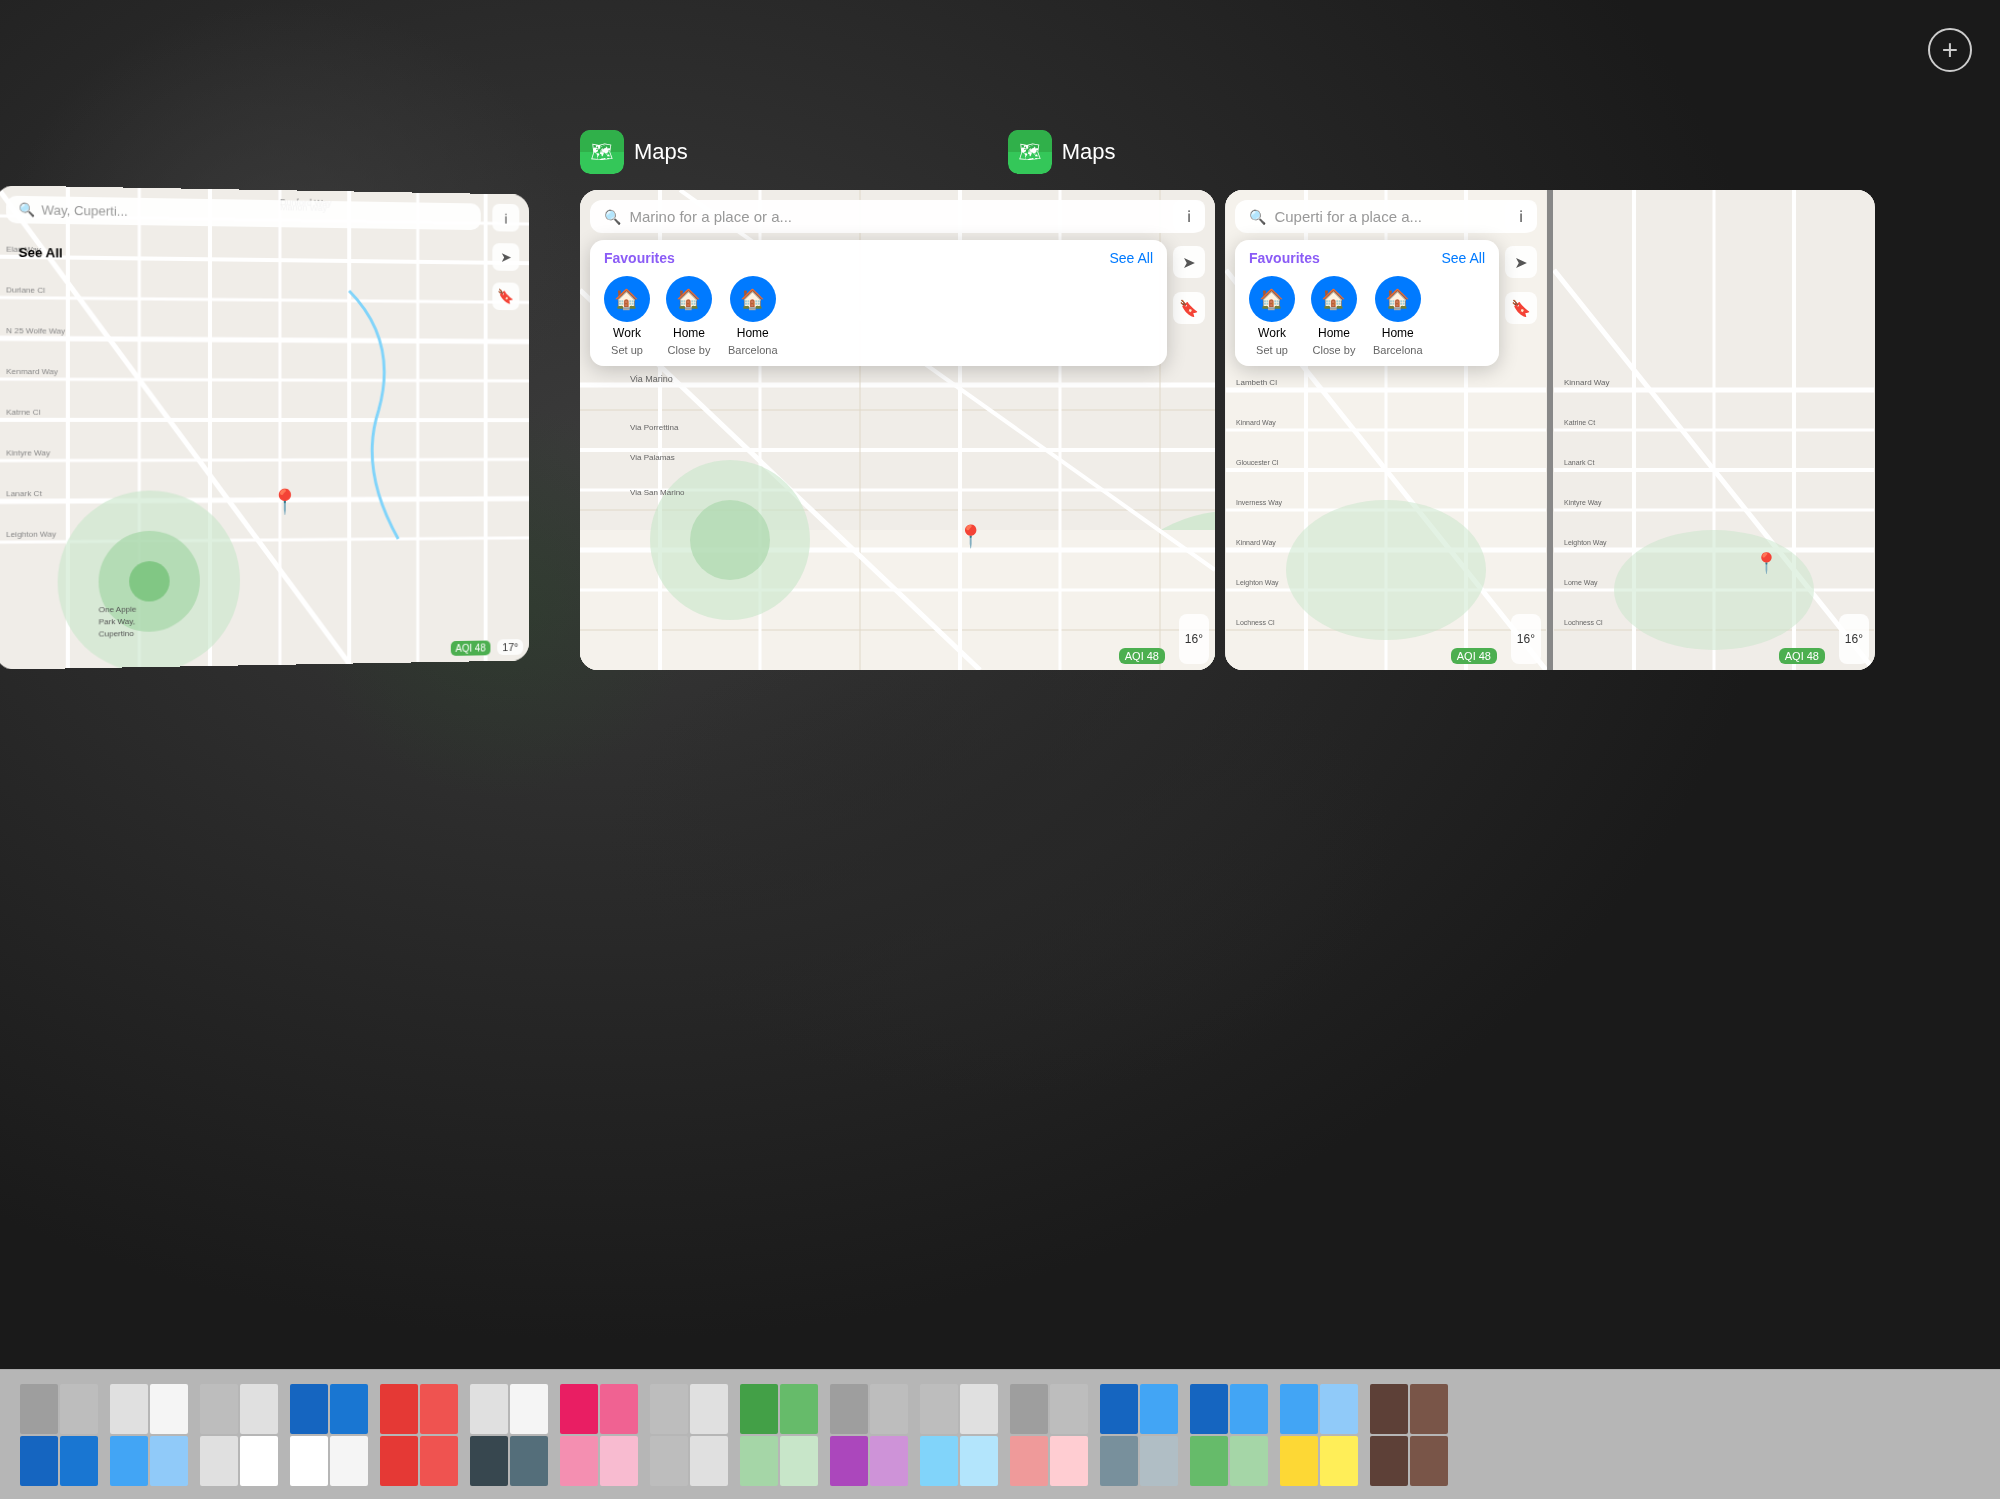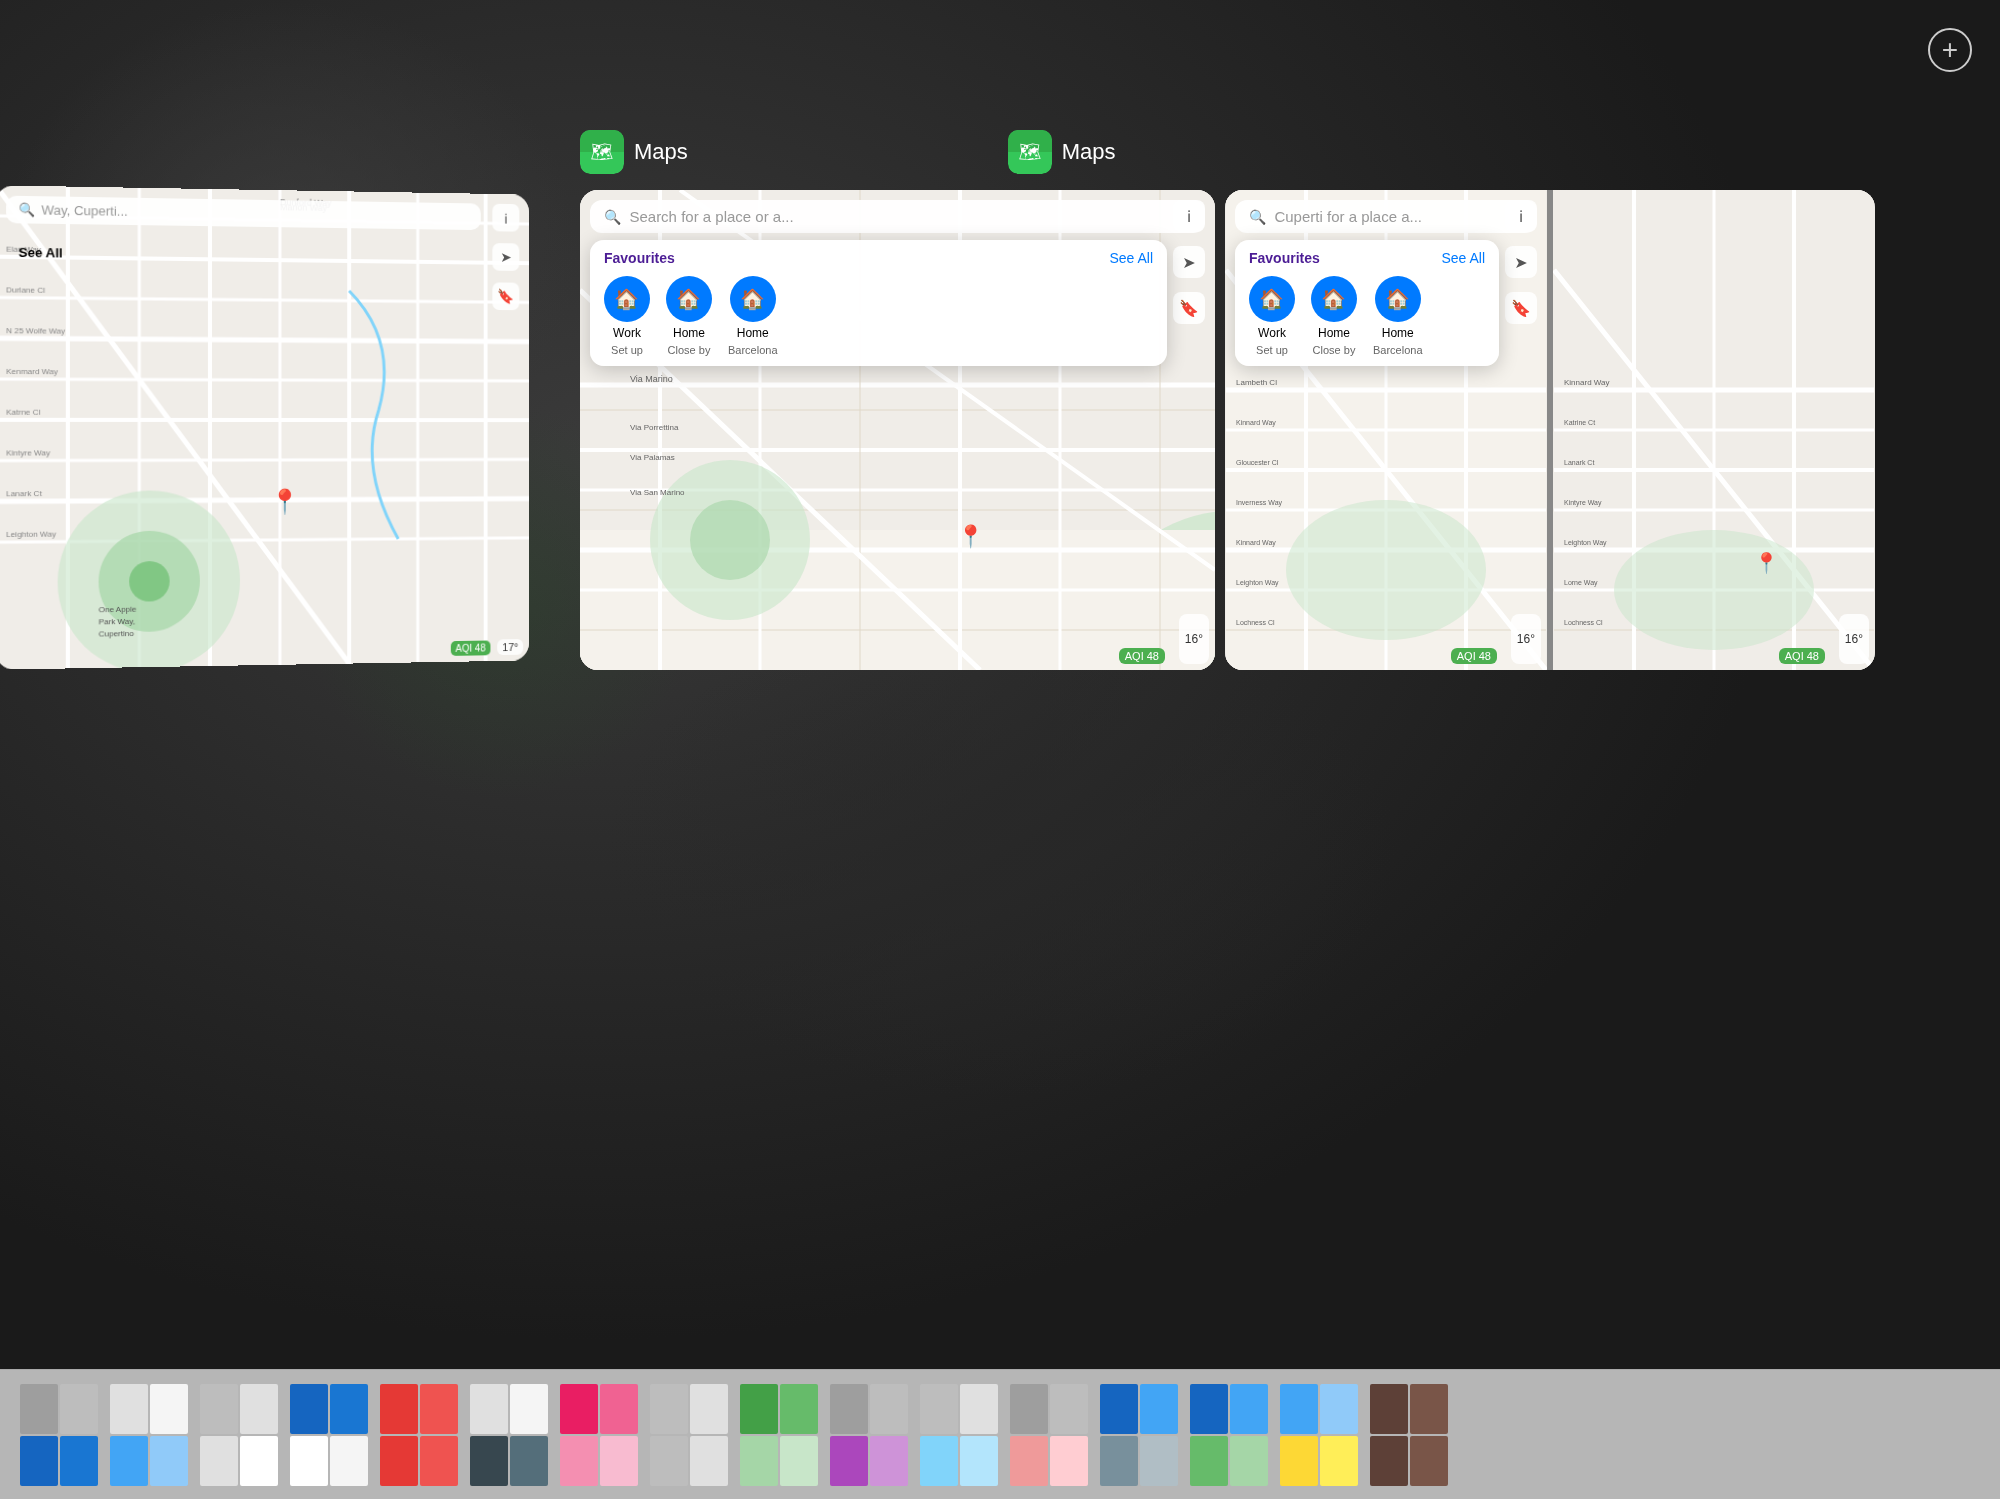--- a/index.html
+++ b/index.html
@@ -184,21 +184,21 @@
     }
     .favourites-header {
       display: flex;
       justify-content: space-between;
       align-items: center;
       margin-bottom: 10px;
     }
     .favourites-title {
       font-size: 14px;
       font-weight: 600;
-      color: #4c1d95;
+      color: #8b5cf6;
     }
     .see-all-link {
       font-size: 14px;
       color: #007aff;
     }
     .favourites-items {
       display: flex;
       gap: 16px;
     }
     .fav-item {
@@ -417,21 +417,21 @@
           <text x="50" y="270" font-size="8" fill="#666">Via Palamas</text>
           <text x="50" y="305" font-size="8" fill="#666">Via San Marino</text>
         </svg>
 
         <div class="map-pin" style="bottom: 120px; right: 230px;">📍</div>
       </div>
 
       <div class="search-overlay">
         <div class="search-bar">
           <span class="search-bar-icon">🔍</span>
-          <span class="search-bar-text">Search for a place or a...</span>
+          <span class="search-bar-text">Marino for a place or a...</span>
         </div>
       </div>
 
       <div class="map-side-icons">
         <div class="map-side-icon">ℹ</div>
         <div class="map-side-icon">➤</div>
         <div class="map-side-icon">🔖</div>
       </div>
 
       <div class="favourites-dropdown">

